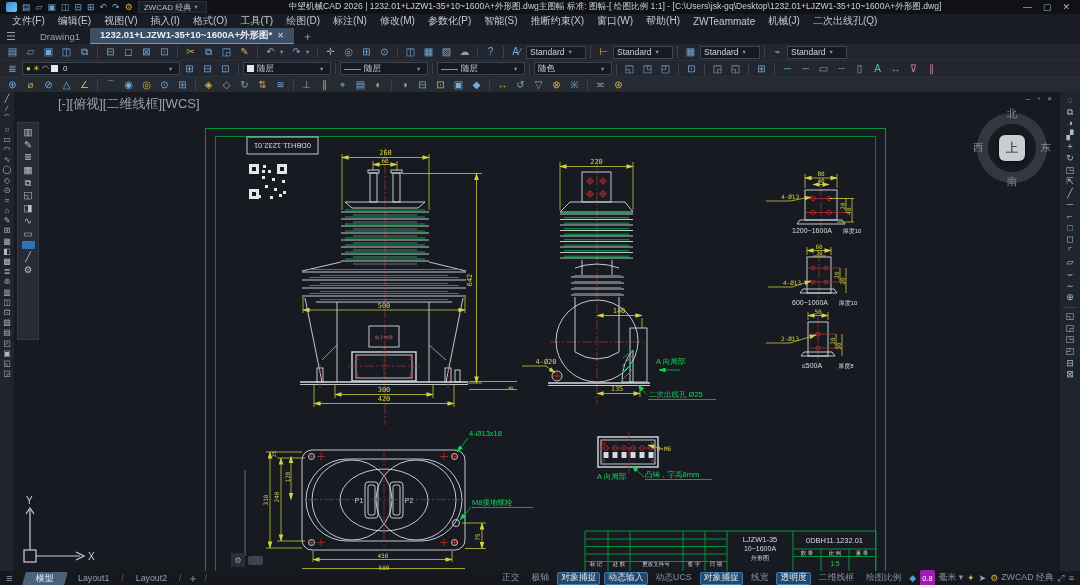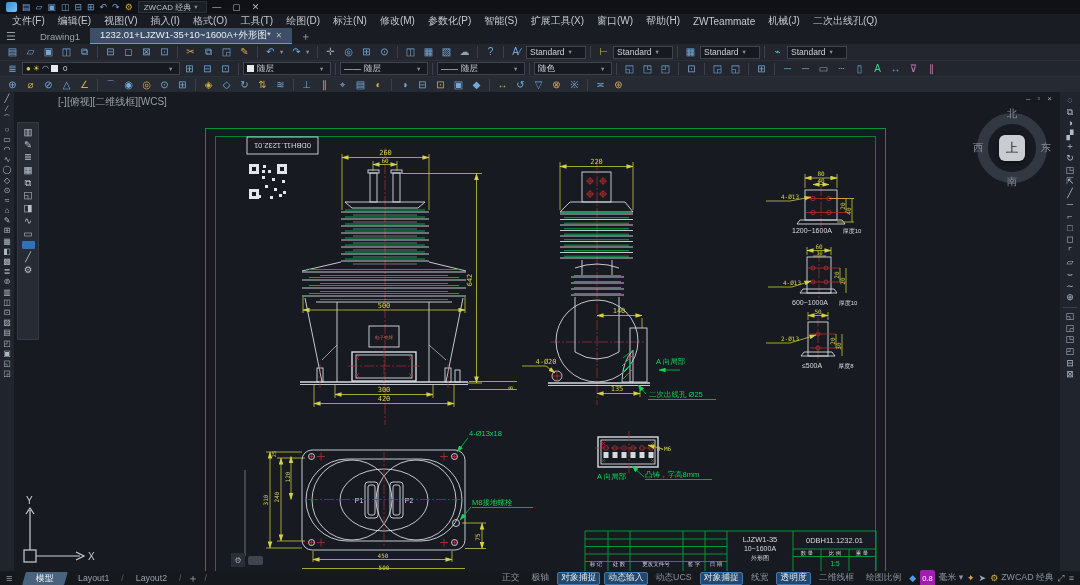--- a/index.html
+++ b/index.html
@@ -12,21 +12,21 @@
   #workspace{display:flex;align-items:center;gap:3px;background:#1a1e25;border:1px solid #2c313a;height:10px;padding:0 5px;font-size:8px;color:#b9bfc8}
   #wintitle{flex:1;text-align:center;font-size:8.6px;color:#ccd1d8;white-space:nowrap;overflow:hidden}
   .winbtns{display:flex;gap:11px;color:#aeb4bc;font-size:9px;padding-right:4px}
   
   #menubar{position:absolute;top:14px;left:0;height:14px;width:1080px;background:#191c22;display:flex;align-items:center;gap:13px;padding:0 12px;font-size:10px;color:#c3c9d1;box-sizing:border-box}
   #menubar span{white-space:nowrap}
   
   #doctabs{position:absolute;top:28px;left:0;height:16px;width:1080px;background:#191c22;display:flex;align-items:flex-end;padding-left:6px;box-sizing:border-box}
   .burger{color:#9aa1ab;font-size:11px;margin-right:14px;align-self:center}
   .dtab{height:15px;display:flex;align-items:center;gap:5px;padding:0 10px;font-size:9.5px;color:#9aa1ab}
-  .dtab.active{background:#3c4f66;color:#eaeef4;font-weight:normal;border-bottom:1px solid #57a0dc}
+  .dtab.active{background:#3c4f66;color:#eaeef4;font-weight:bold;border-bottom:1px solid #57a0dc}
   .dtab .x{color:#b6bcc4;font-size:8px}
   .plus{color:#9aa1ab;font-size:11px;margin-left:8px;align-self:center}
   
   .tbrow{position:absolute;left:0;width:1080px;display:flex;align-items:center;padding:0 4px;box-sizing:border-box;gap:1px}
   #tb1{top:44px;height:16px;background:#23262e}
   #tb2{top:60px;height:16px;background:#23262e;border-top:1px solid #2b2f38}
   #tb3{top:76px;height:16px;background:#262a32;border-top:1px solid #2b2f38}
   .i{display:inline-flex;width:17px;height:14px;align-items:center;justify-content:center;font-size:10px;line-height:1;color:#74a9d8;flex:0 0 auto}
   .i.y{color:#d2ac45}.i.g{color:#97a1ad}.i.gr{color:#3ecf8e}.i.p{color:#c87fb2}.i.c{color:#58b6c8}
   .car{color:#8a919c;font-size:6.5px;width:7px;flex:0 0 auto}
@@ -36,21 +36,21 @@
   .cw52{width:52px}.cw70{width:70px}.cw150{width:150px}.cw80{width:80px}
   .sw{width:7px;height:7px;background:#e6e9ed;display:inline-block;margin-right:3px}
   .lyr{display:flex;gap:2px;align-items:center;font-size:8px}
   
   #lefttools{position:absolute;left:0;top:92px;width:14px;height:479px;background:#20242c;display:flex;flex-direction:column;align-items:center;gap:2.2px;padding-top:3px;box-sizing:border-box}
   #lefttools .li{font-size:8px;line-height:1;color:#aeb9c6}
   #palette{position:absolute;left:17px;top:122px;width:22px;height:218px;background:#272b33;border:1px solid #343a45;display:flex;flex-direction:column;align-items:center;gap:3.2px;padding-top:4px;box-sizing:border-box}
   #palette .li{font-size:9.5px;line-height:1;color:#b9c3cf}
   .pbadge{width:13px;height:8px;background:#2f72b8;border-radius:1px}
   #canvas{position:absolute;left:14px;top:92px;width:1066px;height:479px;background:#171a21}
-  #vplabel{position:absolute;left:58px;top:95px;font-size:10px;color:#99a0a9}
+  #vplabel{position:absolute;left:58px;top:95px;font-size:13px;color:#99a0a9}
   #doccontrols{position:absolute;left:1026px;top:94px;font-size:8px;color:#a7adb5;letter-spacing:7px}
   #righttools{position:absolute;left:1060px;top:92px;width:20px;height:479px;background:#20242c;display:flex;flex-direction:column;align-items:center;gap:2.6px;padding-top:4px;box-sizing:border-box}
   #righttools .li{font-size:9px;line-height:1;color:#b2bcc8}
   #righttools .div{width:14px;height:1px;background:#3b414b;margin:2px 0}
   
   #compass{position:absolute;left:974px;top:110px;width:76px;height:76px}
   #compass .ring{position:absolute;inset:3px;border-radius:50%;border:11px solid rgba(78,86,99,.5)}
   #compass .cn{position:absolute;font-size:10.5px;color:#858c97}
   #compass .n{left:0;right:0;top:-3px;text-align:center}
   #compass .s{left:0;right:0;bottom:-3px;text-align:center}
@@ -87,40 +87,41 @@
   <span class="qicon">◫</span>
   <span class="qicon">⊟</span>
   <span class="qicon">⊞</span>
   <span class="qicon">↶</span>
   <span class="qicon">↷</span>
   <span class="qicon y">⚙</span>
   <span id="workspace">
     <span>ZWCAD 经典</span>
     <span class="car">▾</span>
   </span>
+  <span id="wintitle">中望机械CAD 2026 | 1232.01+LJZW1-35+10~1600A+外形图.dwg主图幅 标准: 图幅-[ 绘图比例 1:1] - [C:\Users\jsk-gq\Desktop\1232.01+LJZW1-35+10~1600A+外形图.dwg]</span>
   <span class="winbtns">
     <span>—</span>
     <span>▢</span>
     <span>✕</span>
   </span>
 </div>
 
 <div id="menubar">
   <span>文件(F)</span>
   <span>编辑(E)</span>
   <span>视图(V)</span>
   <span>插入(I)</span>
   <span>格式(O)</span>
   <span>工具(T)</span>
   <span>绘图(D)</span>
   <span>标注(N)</span>
   <span>修改(M)</span>
   <span>参数化(P)</span>
   <span>智能(S)</span>
-  <span>扩展工具(X)</span>
+  <span>推断约束(X)</span>
   <span>窗口(W)</span>
   <span>帮助(H)</span>
   <span>ZWTeammate</span>
   <span>机械(J)</span>
   <span>二次出线孔(Q)</span>
 </div>
 
 <div id="doctabs">
   <span class="burger">☰</span>
   <span class="dtab">

